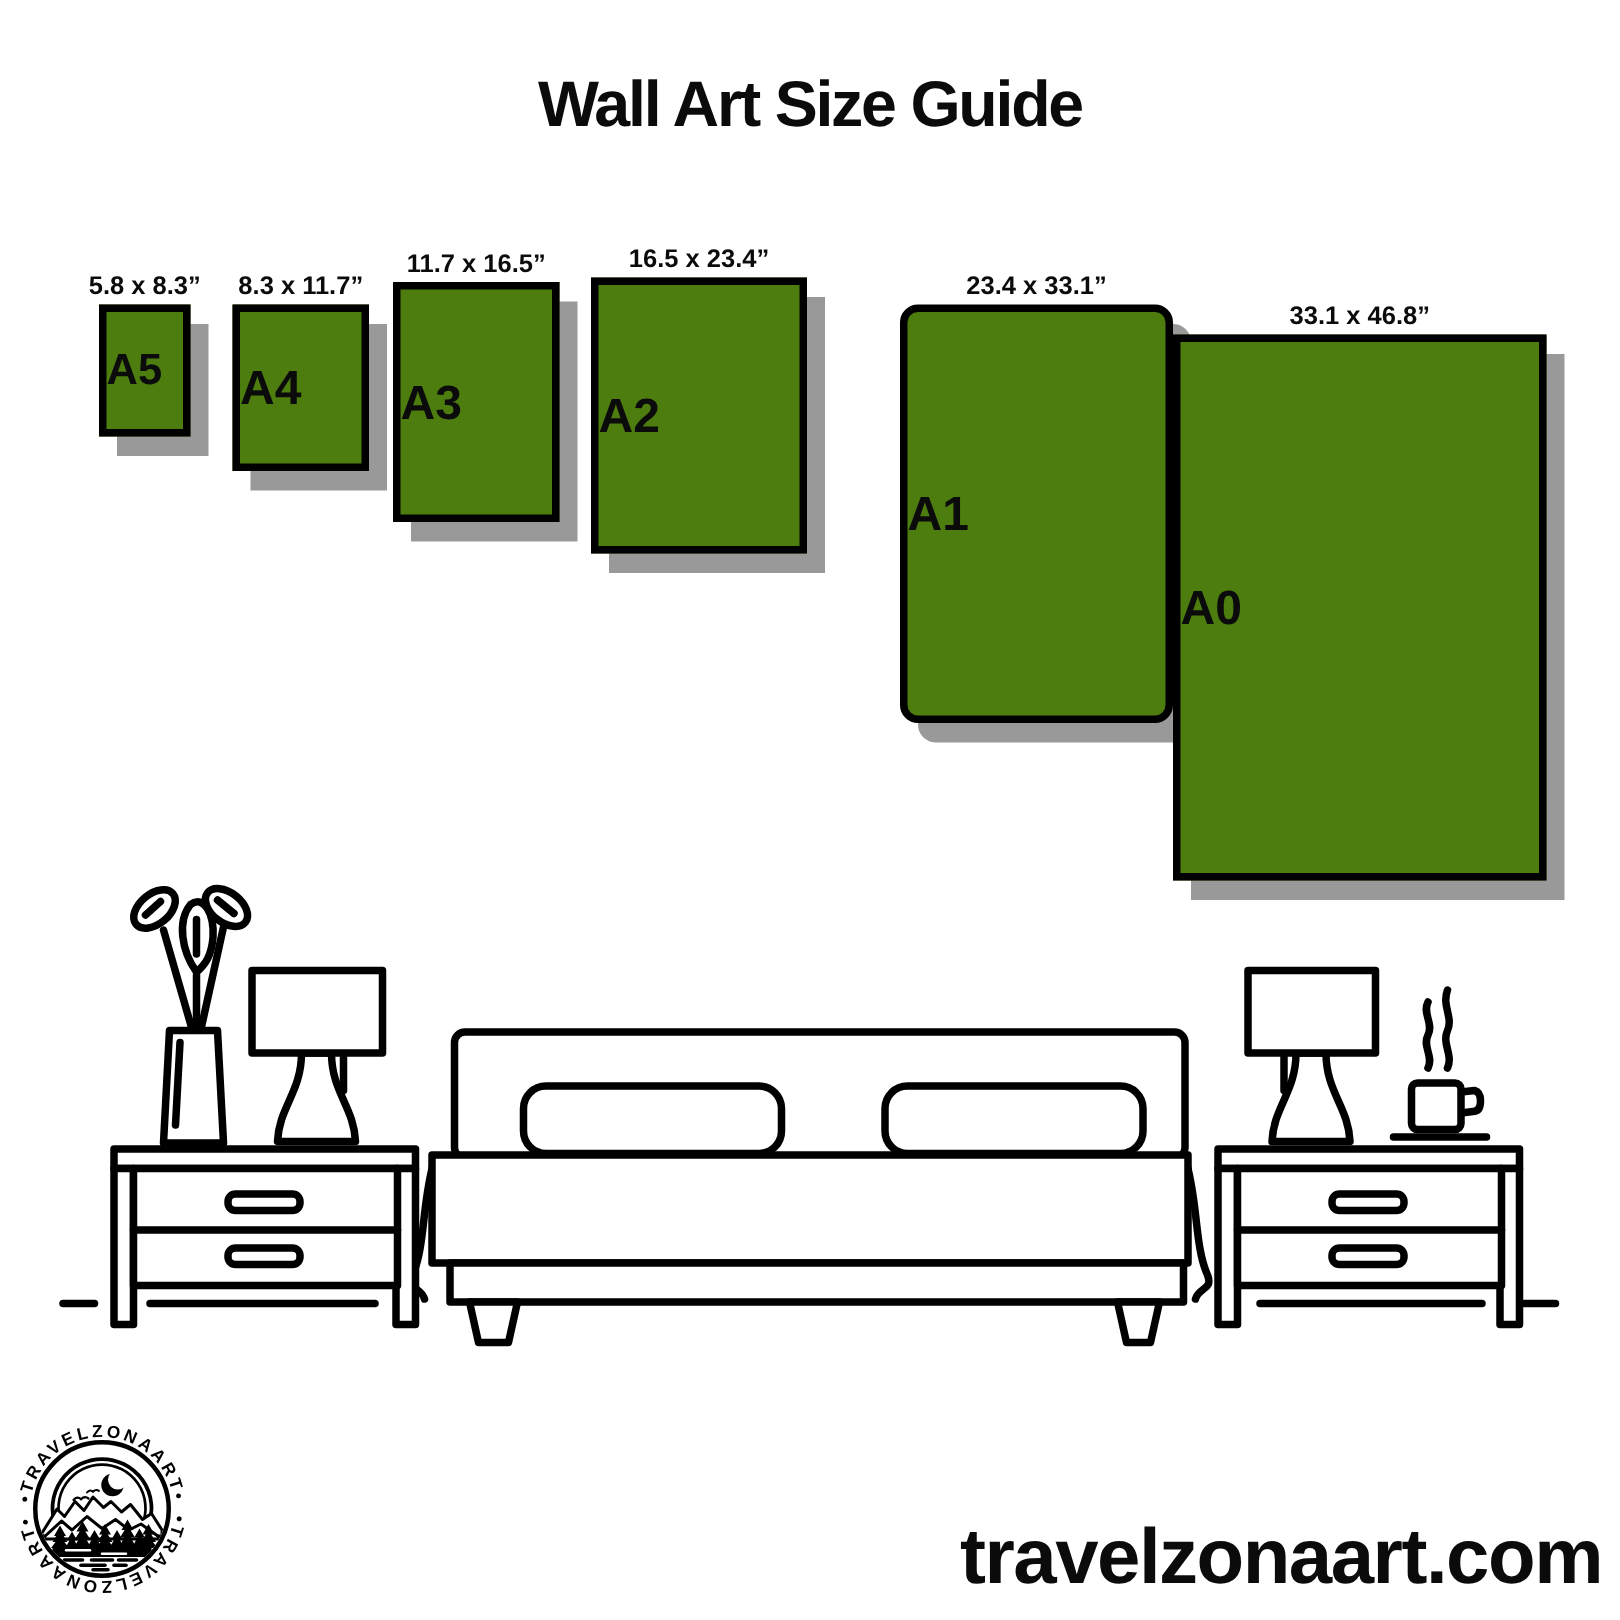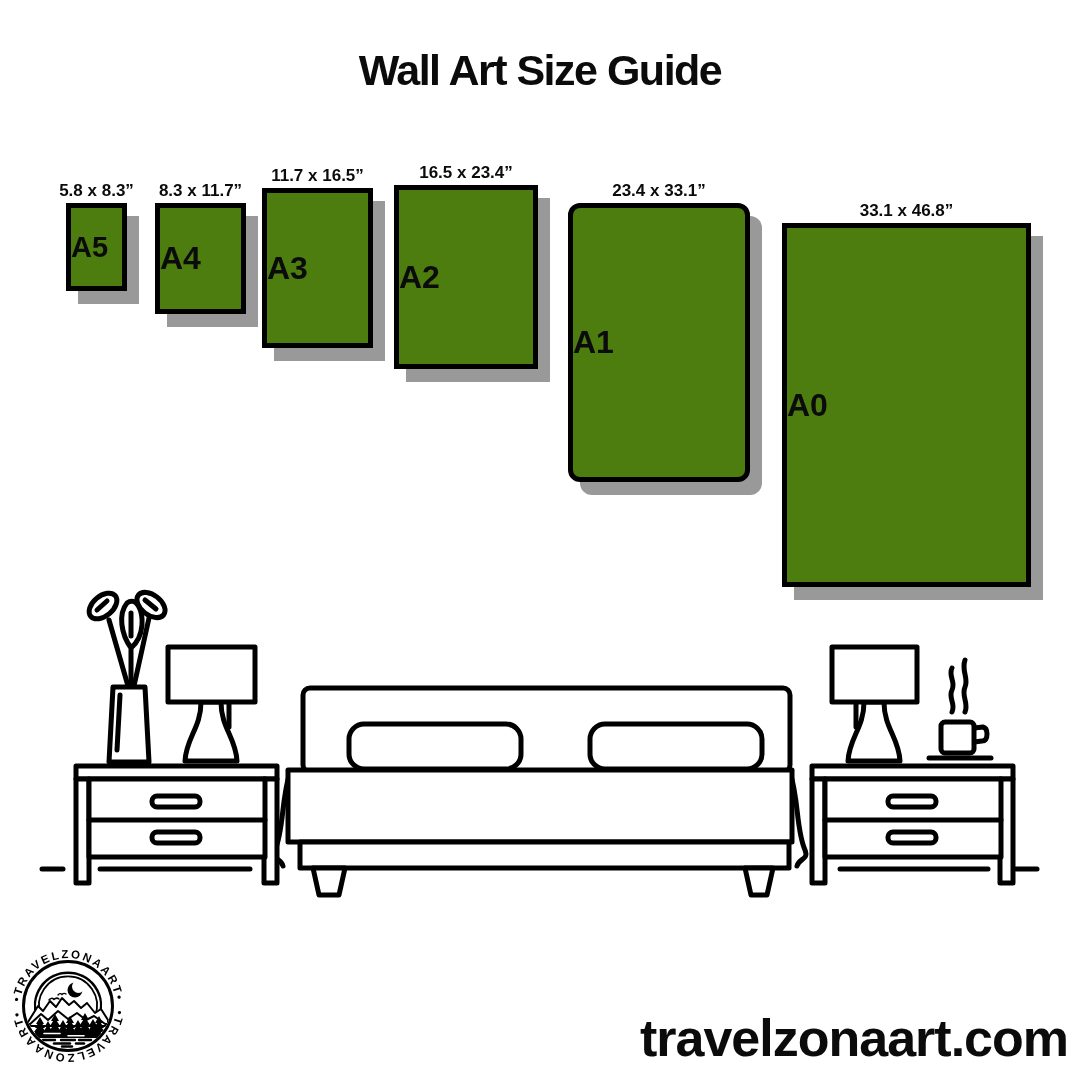--- a/index.html
+++ b/index.html
@@ -29,21 +29,21 @@
   }
   .frame .dims{
     position:absolute;top:-27px;left:50%;transform:translateX(-50%);
     white-space:nowrap;font-size:17px;font-weight:bold;color:#0b0b0b;
   }
   .frame-a5{left:66px;top:203px;width:61px;height:88px;}
   .frame-a5 .code{font-size:29px;}
   .frame-a4{left:155px;top:203px;width:91px;height:111px;}
   .frame-a3{left:262px;top:188px;width:111px;height:160px;}
   .frame-a2{left:394px;top:185px;width:144px;height:184px;}
-  .frame-a1{left:568px;top:203px;width:182px;height:279px;border-radius:12px;}
+  .frame-a1{left:600px;top:203px;width:182px;height:279px;border-radius:12px;}
   .frame-a0{left:782px;top:203px;width:249px;height:364px;margin-top:20px;}
 
   .scene-svg{position:absolute;left:0;top:560px;width:1080px;height:340px;}
   .badge-svg{position:absolute;left:3px;top:941px;width:130px;height:130px;}
 
   .website{
     position:absolute;left:588px;top:1008px;width:480px;
     text-align:right;font-size:52px;font-weight:bold;letter-spacing:-1px;
     color:#0b0b0b;
   }

